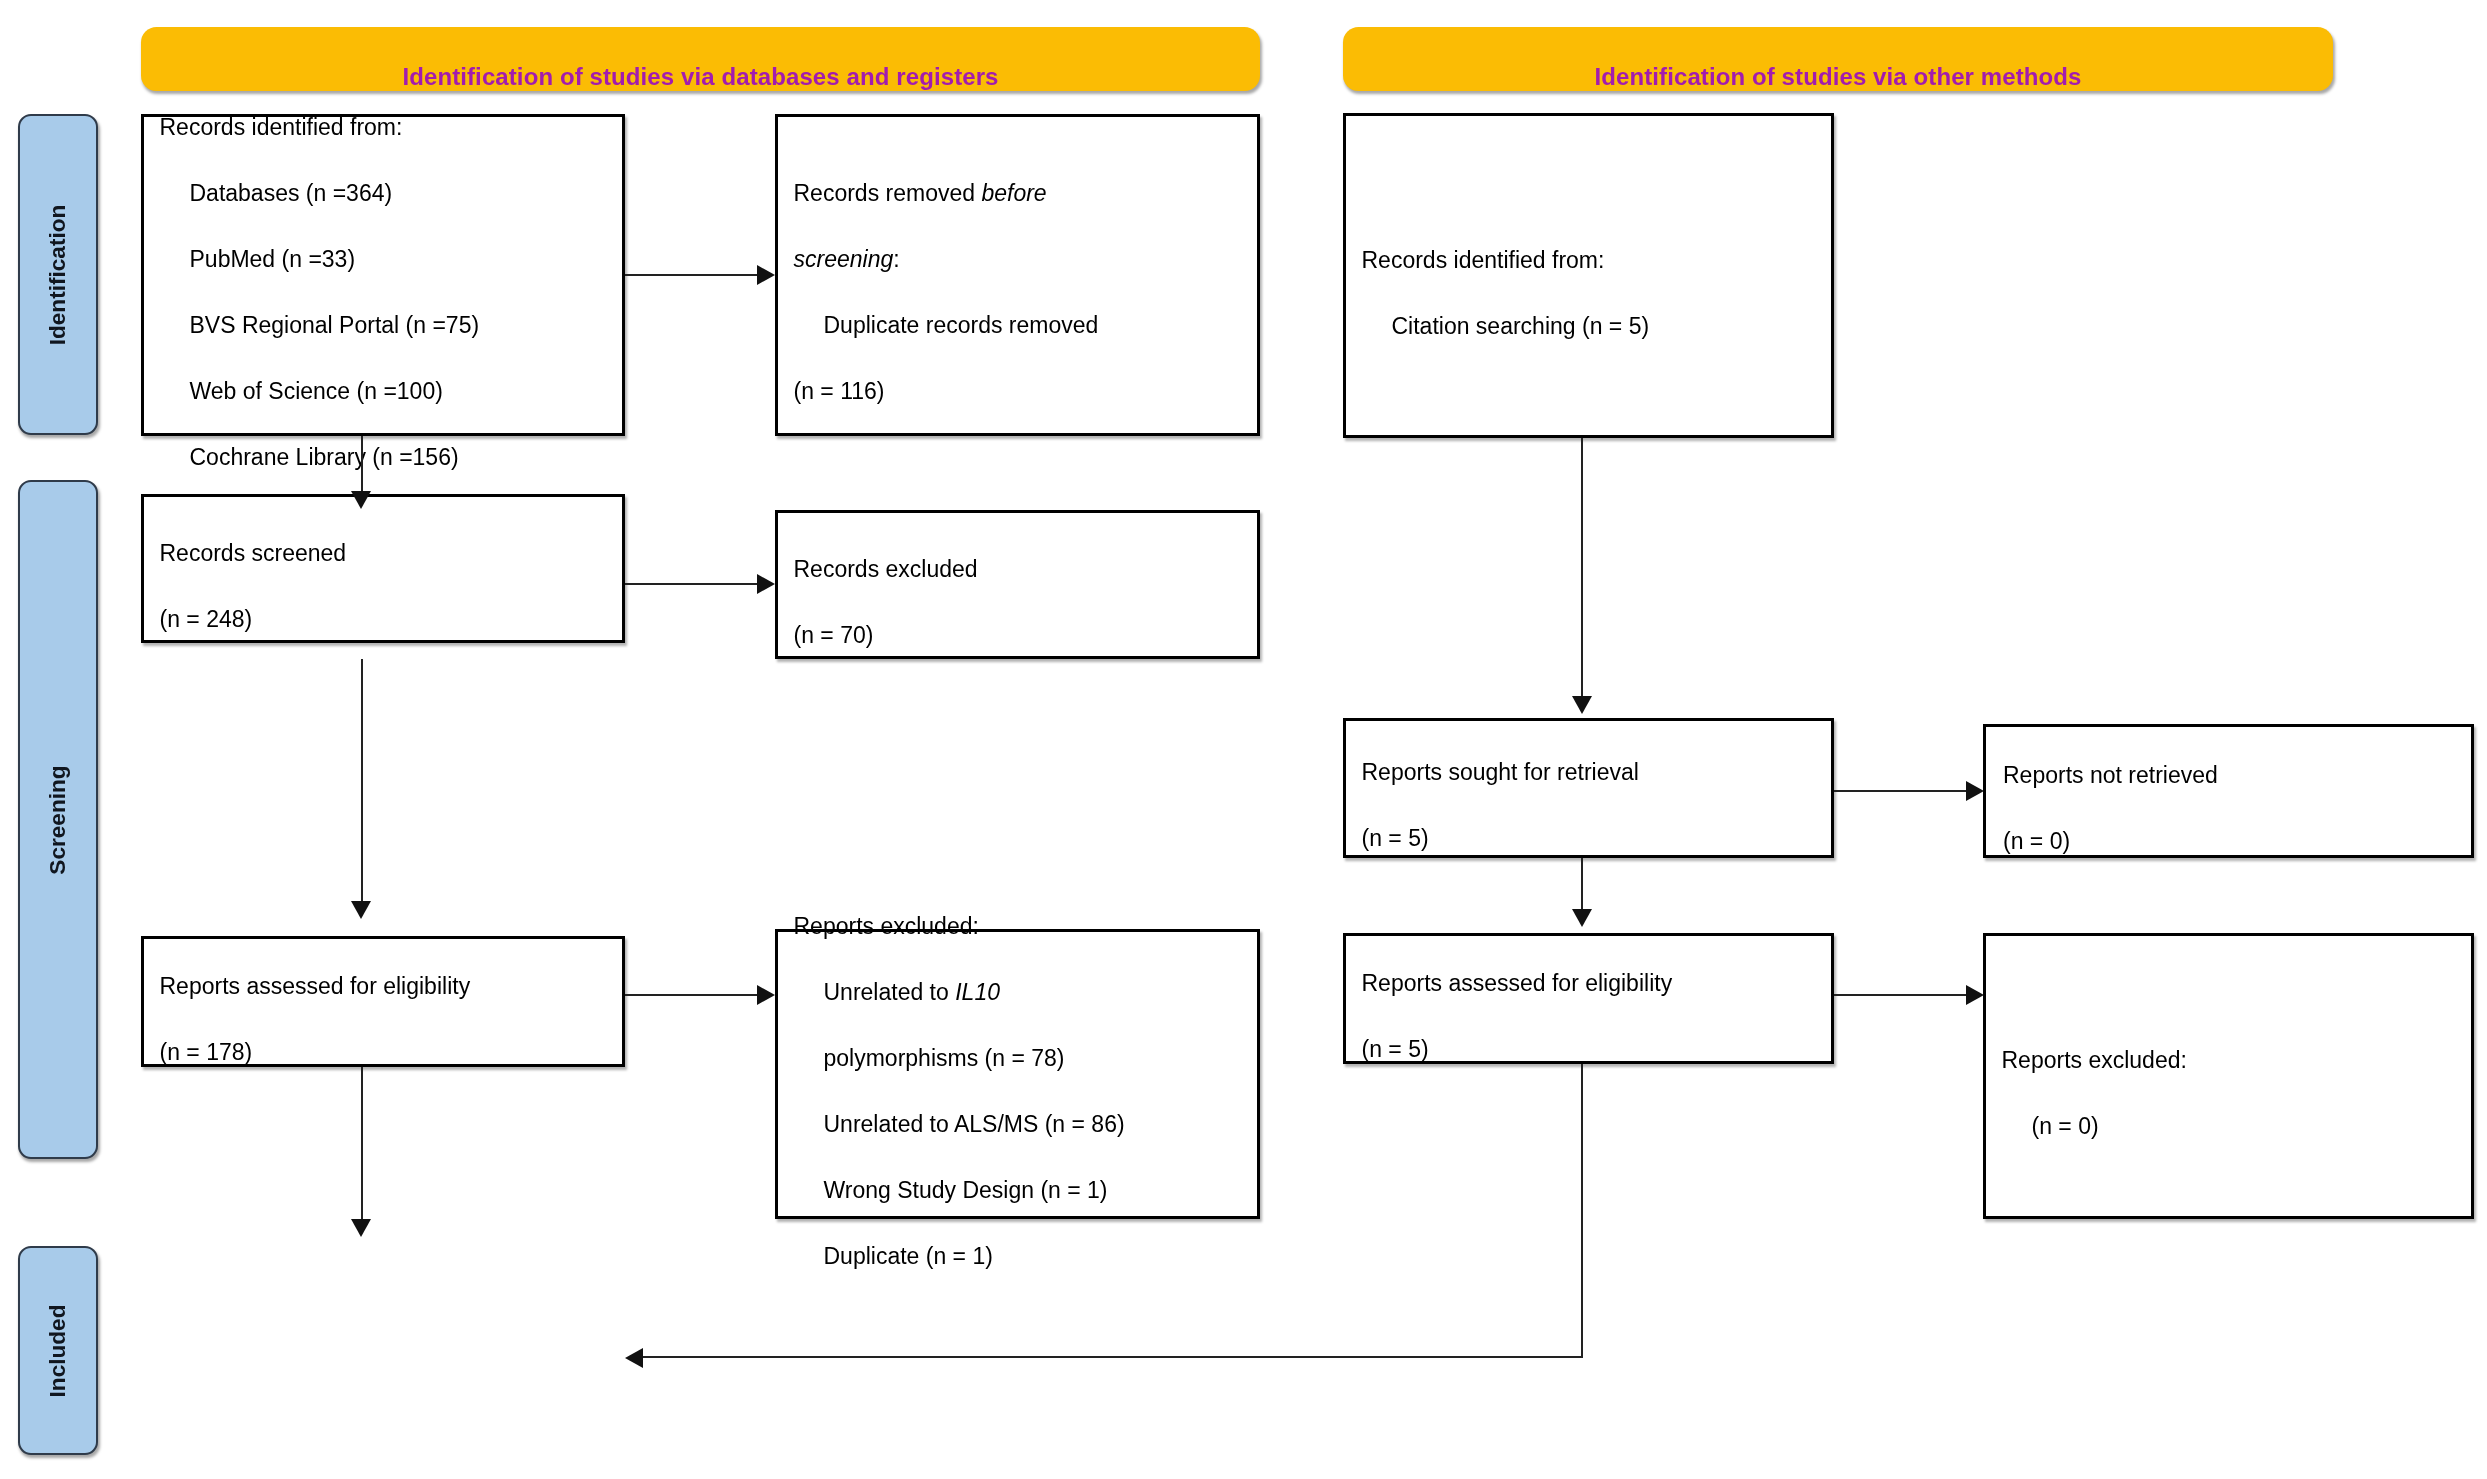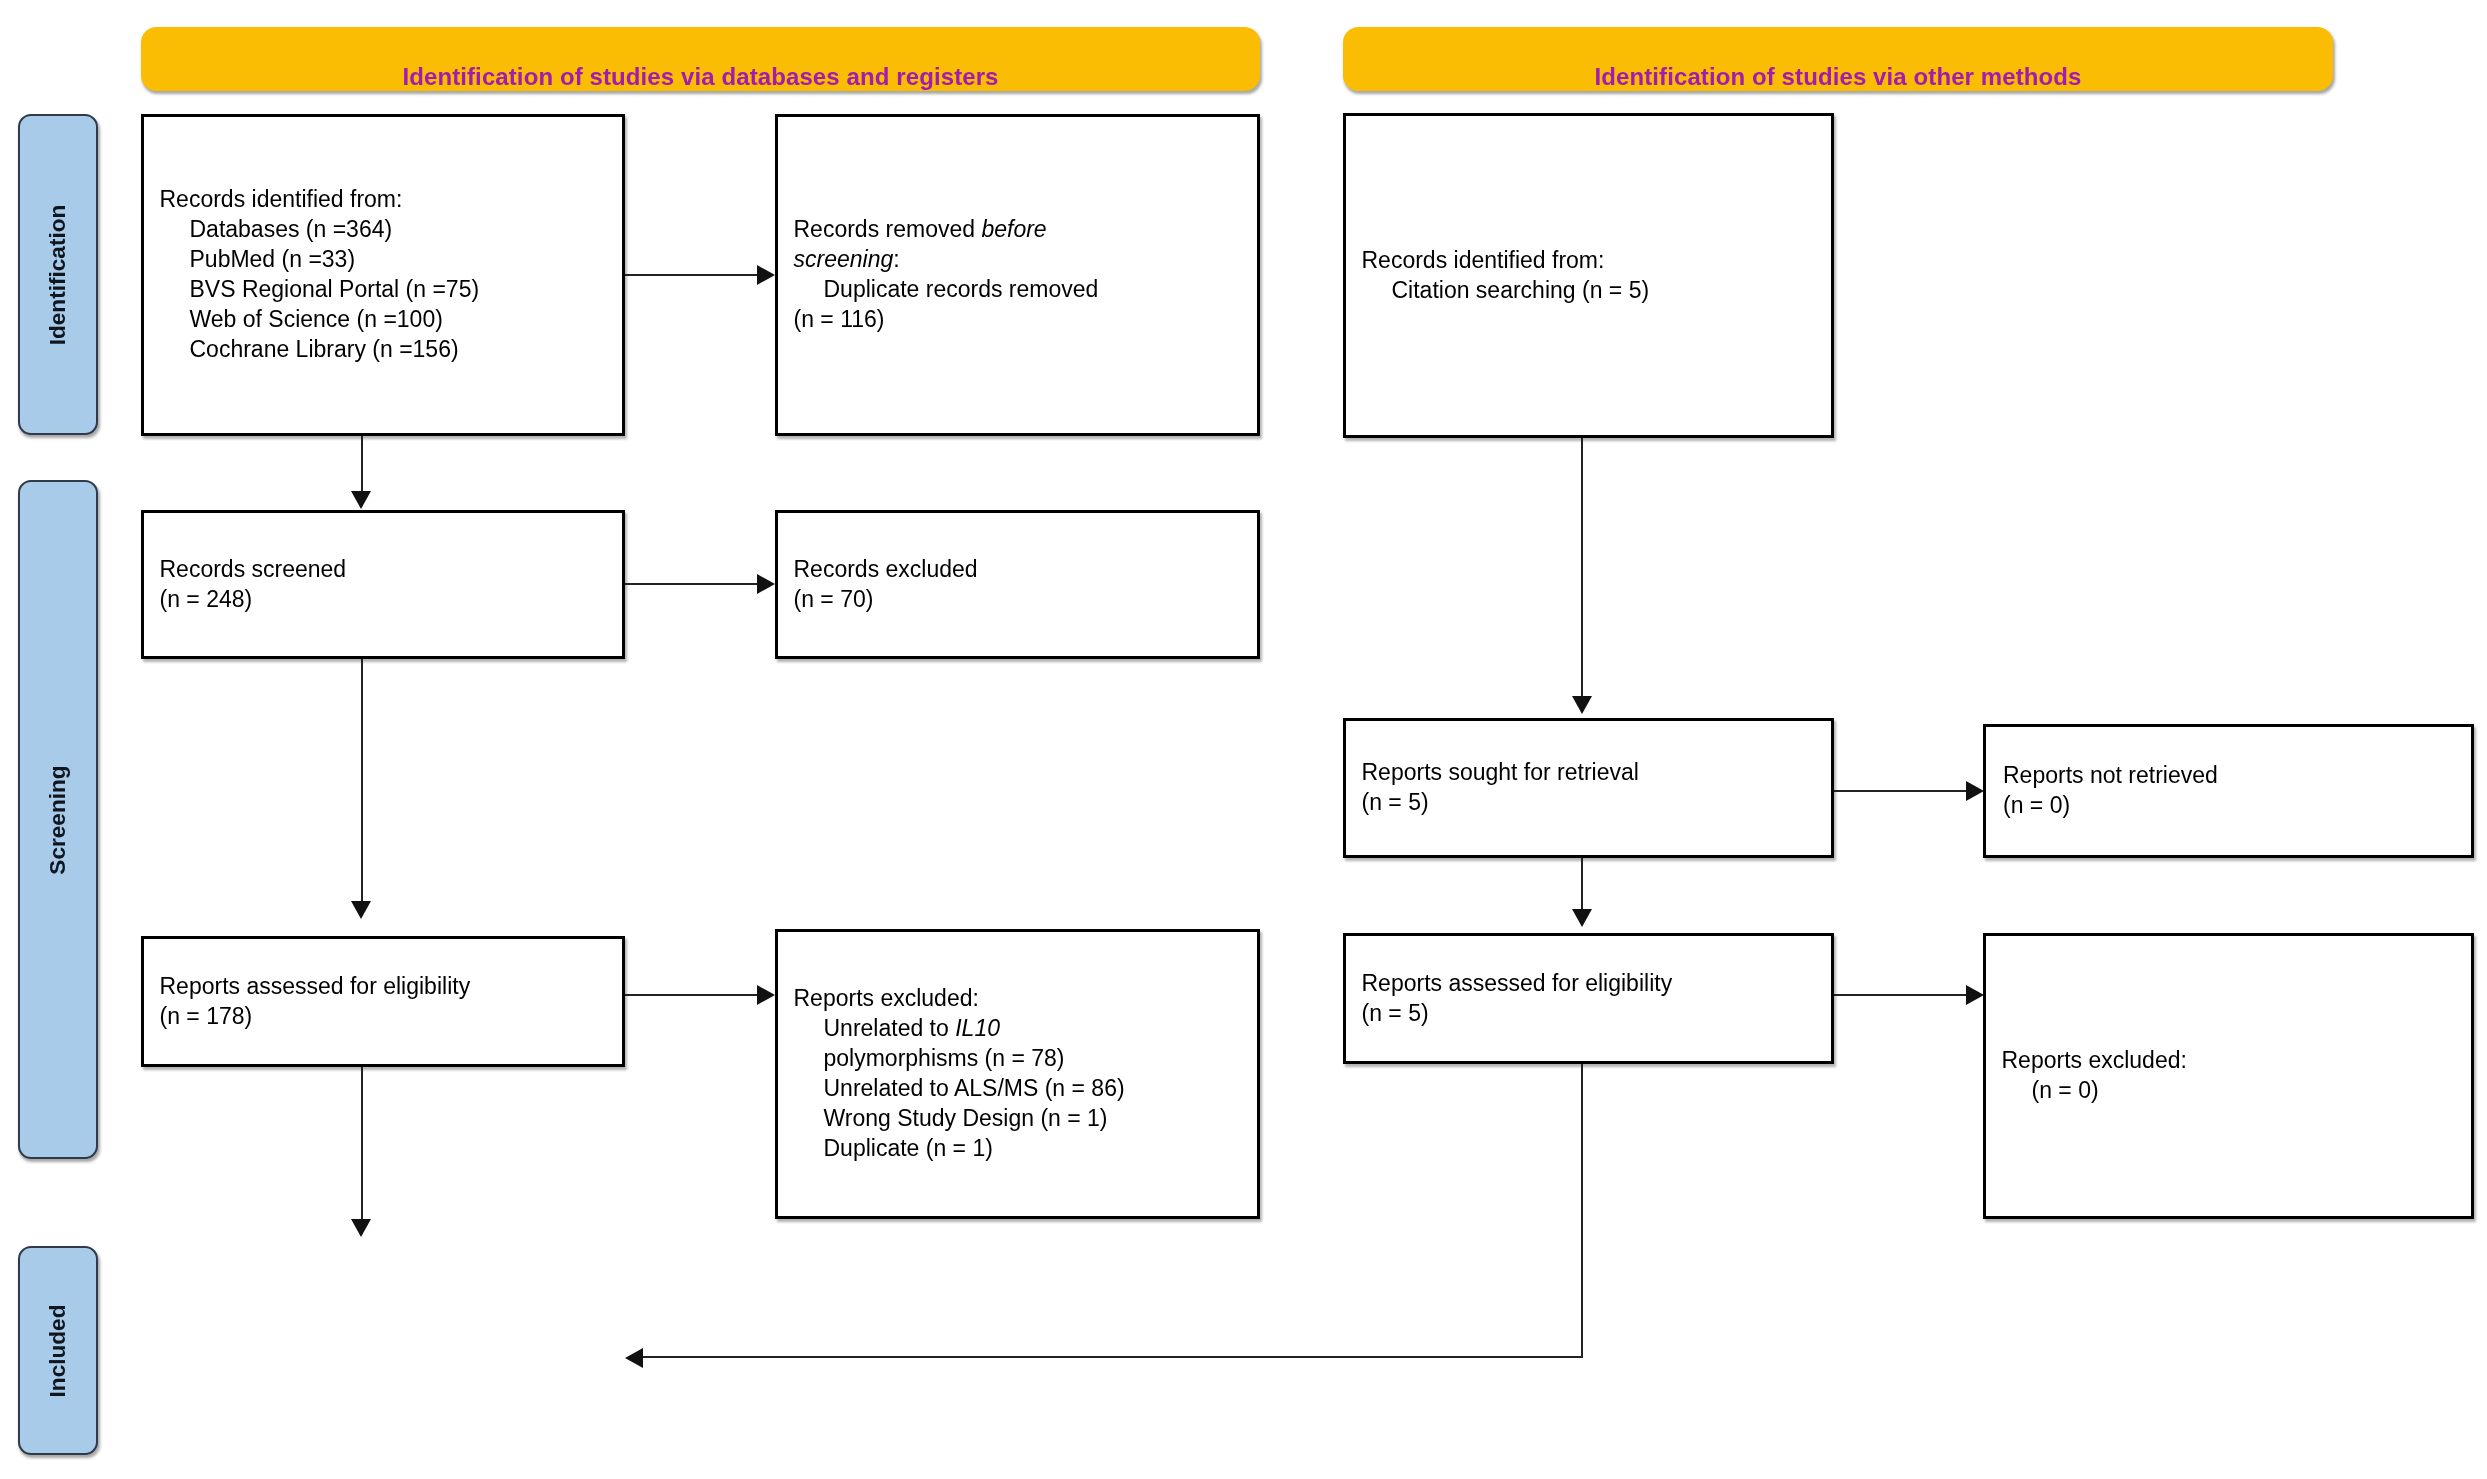--- a/index.html
+++ b/index.html
@@ -54,20 +54,21 @@
     display:flex;
     flex-direction:column;
     justify-content:center;
     padding:0 15.5px;
   }
   .flow-box .ln{
     font-size:23px;
     line-height:1.30;
     color:#000000;
     white-space:pre;
+    margin-top:36px;
   }
   .flow-box .ln.ind{ padding-left:30px; }
   .flow-box .ln em{ font-style:italic; }
   
   .conn-v{ position:absolute;background:#222222;width:2.4px; }
   .conn-h{ position:absolute;background:#222222;height:2.4px; }
   .arrow-down{
     position:absolute;width:0;height:0;
     border-left:10px solid transparent;
     border-right:10px solid transparent;
@@ -120,21 +121,21 @@
     <div class="ln ind">Cochrane Library (n =156)</div>
   </div>
 
   <div class="flow-box" style="left:775px;top:114px;width:485px;height:322px;">
     <div class="ln"><span>Records removed </span><em>before</em></div>
     <div class="ln"><em>screening</em><span>:</span></div>
     <div class="ln ind">Duplicate records removed</div>
     <div class="ln">(n = 116)</div>
   </div>
 
-  <div class="flow-box" style="left:141px;top:510px;width:484px;height:149px;">
+  <div class="flow-box" style="left:141px;top:494px;width:484px;height:149px;">
     <div class="ln">Records screened</div>
     <div class="ln">(n = 248)</div>
   </div>
 
   <div class="flow-box" style="left:775px;top:510px;width:485px;height:149px;">
     <div class="ln">Records excluded</div>
     <div class="ln">(n = 70)</div>
   </div>
 
   <div class="flow-box" style="left:141px;top:936px;width:484px;height:131px;">

